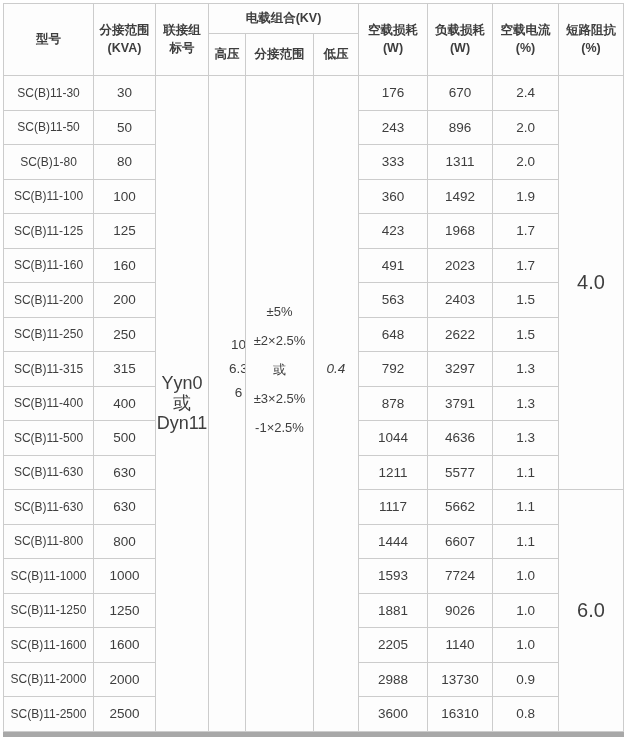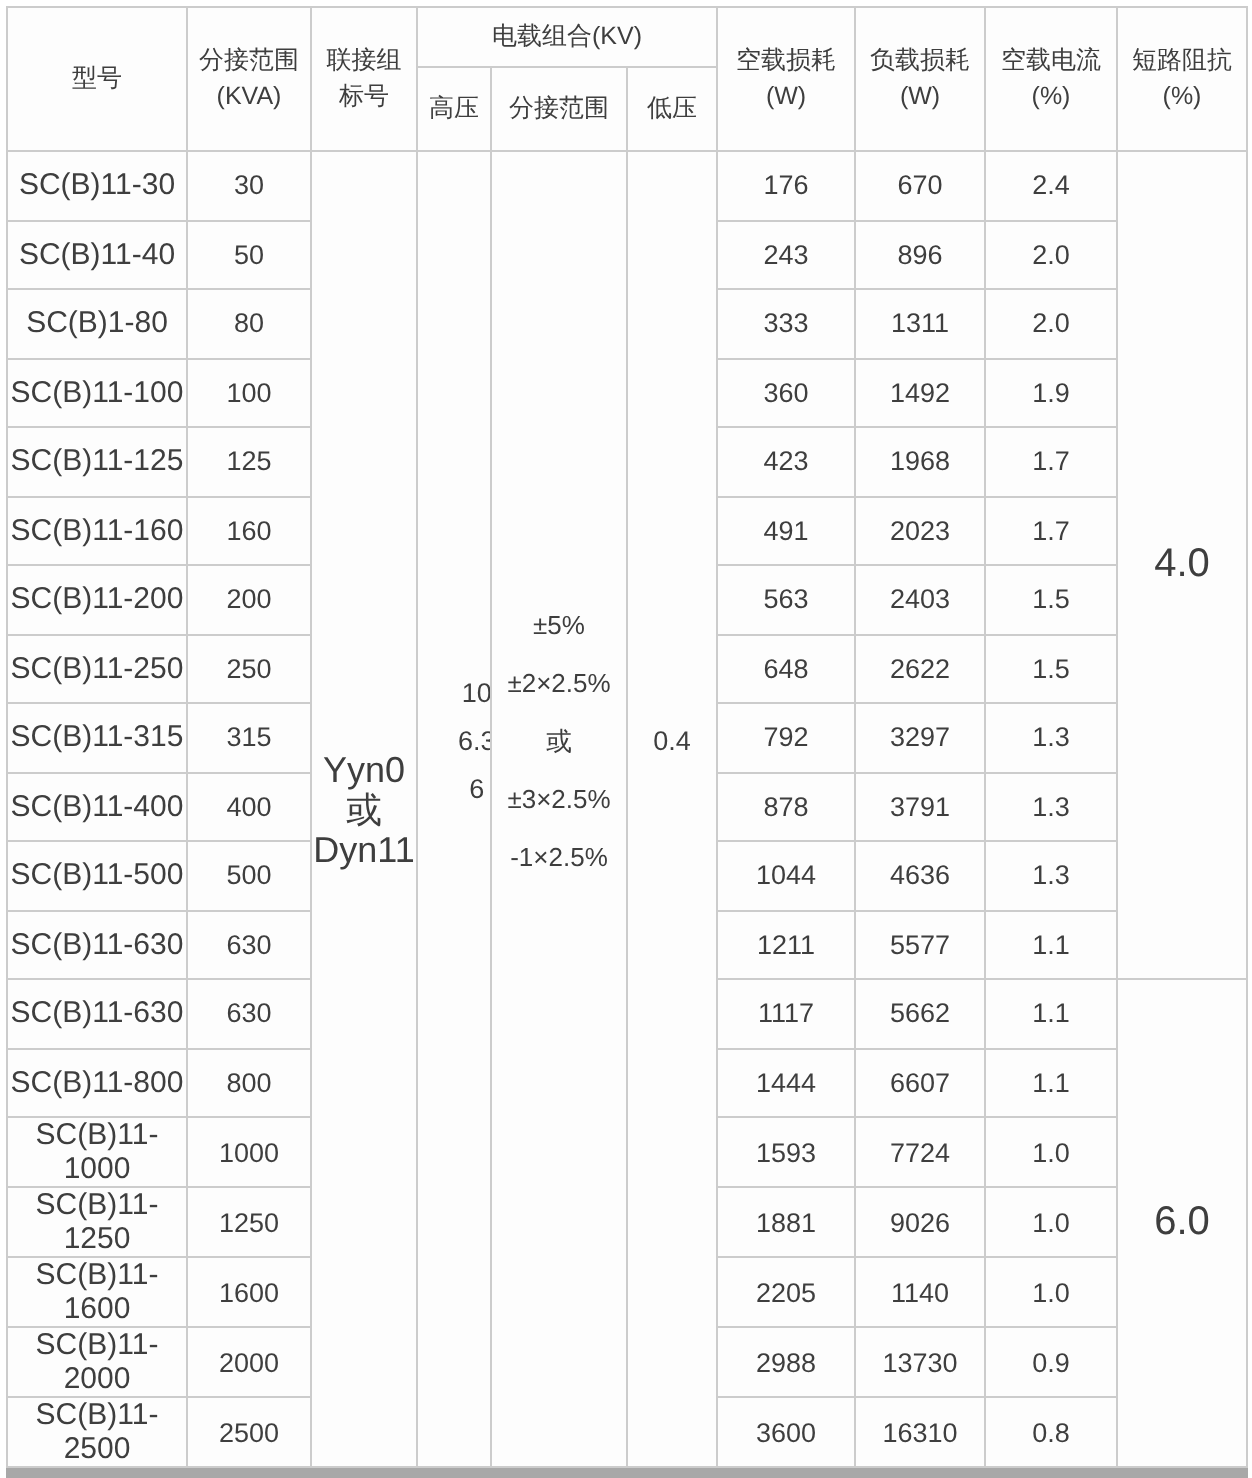--- a/index.html
+++ b/index.html
@@ -17,34 +17,34 @@
     border-collapse:collapse;table-layout:fixed;width:620px;
     border:1px solid var(--frame);border-right:1px solid #dddddd;
     background:var(--bg);
   }
   th,td{
     border:1px solid var(--border);
     text-align:center;vertical-align:middle;
     padding:0;overflow:hidden;
   }
   thead th{
-    font-weight:normal;font-size:12.5px;line-height:1.4;
+    font-weight:bold;font-size:12.5px;line-height:1.4;
     white-space:pre-line;color:var(--text);
   }
   thead tr.hrow1{height:30px;}
   thead tr.hrow2{height:42px;}
   tbody tr{height:34.5px;}
   tbody td{font-size:13.5px;}
-  td.cell-model{font-size:15px;letter-spacing:0;margin-left:16px;}
+  td.cell-model{font-size:12px;letter-spacing:0;margin-left:16px;}
   td.merged{vertical-align:middle;}
   td.merged .shift{display:inline-block;transform:translateY(-34px);white-space:pre-line;}
   td.cell-connection .shift{transform:translateY(0);line-height:20px;font-size:18px;}
   td.cell-high-voltage .shift{line-height:24px;font-size:13.5px;margin-left:20px;}
   td.cell-tap-range .shift{line-height:29px;font-size:13px;}
-  td.cell-low-voltage .shift{line-height:18px;}
+  td.cell-low-voltage .shift{line-height:18px;font-style:italic;}
   td.cell-impedance{font-size:20px;}
   .bottom-bar{width:621px;height:5px;background:var(--bar);}
 </style>
 </head>
 <body>
 
 <div class="page">
   <table class="spec-table">
     <colgroup>
       <col style="width:90px">
@@ -96,21 +96,21 @@
 或
 ±3×2.5%
 -1×2.5%</span></td>
           <td class="cell-low-voltage merged" rowspan="19"><span class="shift">0.4</span></td>
           <td class="cell-no-load-loss">176</td>
           <td class="cell-load-loss">670</td>
           <td class="cell-no-load-current">2.4</td>
           <td class="cell-impedance" rowspan="12">4.0</td>
         </tr>
         <tr>
-          <td class="cell-model">SC(B)11-40</td>
+          <td class="cell-model">SC(B)11-50</td>
           <td class="cell-capacity">50</td>
           <td class="cell-no-load-loss">243</td>
           <td class="cell-load-loss">896</td>
           <td class="cell-no-load-current">2.0</td>
         </tr>
         <tr>
           <td class="cell-model">SC(B)1-80</td>
           <td class="cell-capacity">80</td>
           <td class="cell-no-load-loss">333</td>
           <td class="cell-load-loss">1311</td>

